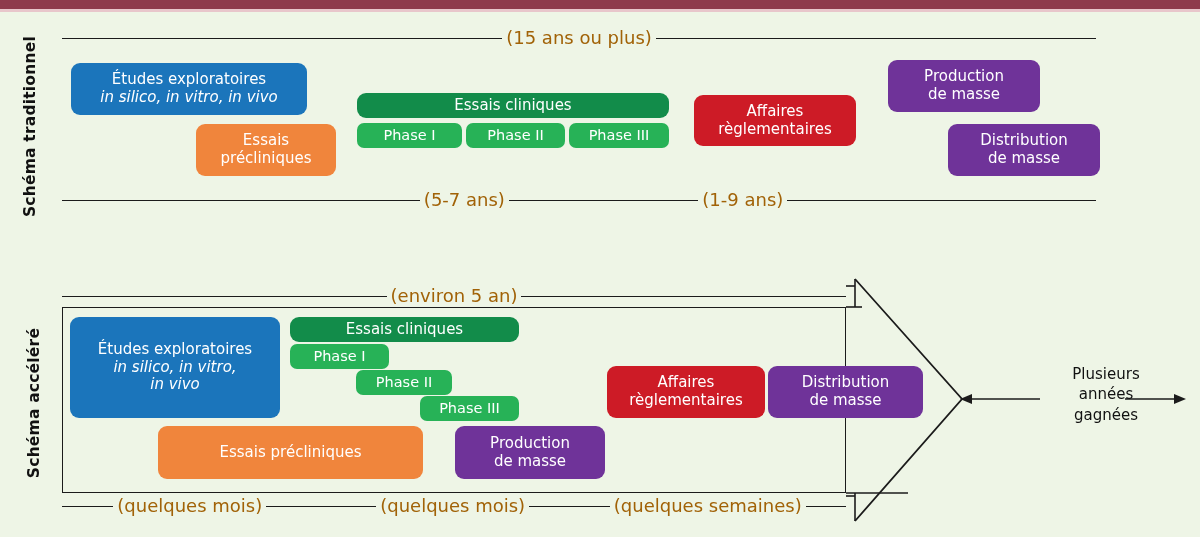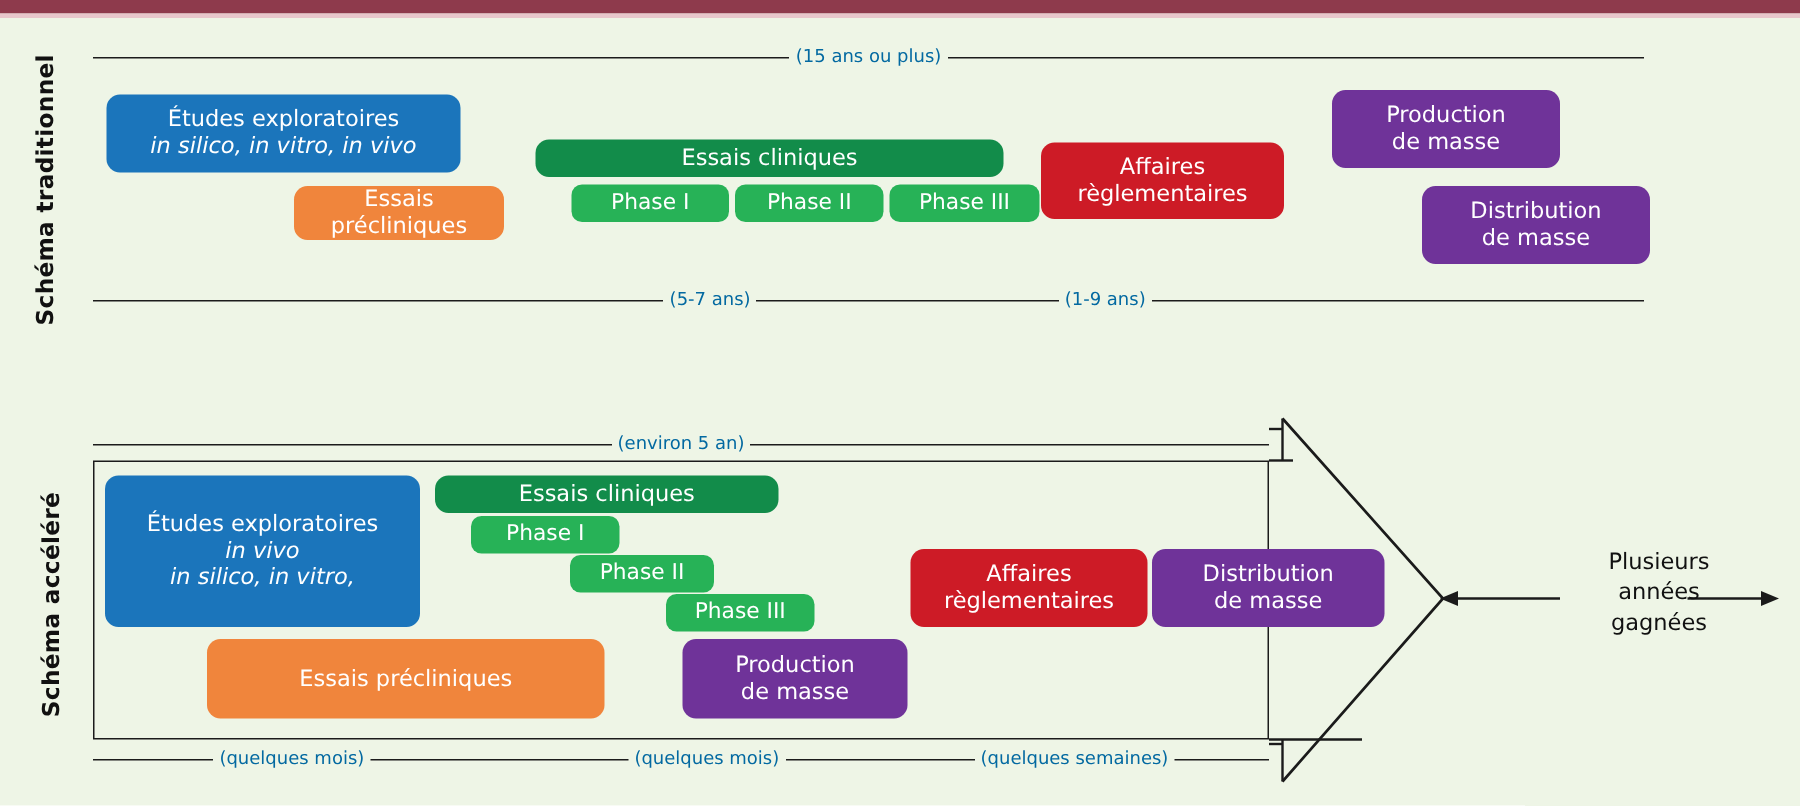--- a/index.html
+++ b/index.html
@@ -46,40 +46,40 @@
     border-radius: 9px;
     color: #ffffff;
     display: flex;
     align-items: center;
     justify-content: center;
     text-align: center;
     line-height: 1.18;
     font-size: 15px;
     padding: 2px 6px;
   }
-  .box.small { font-size: 14.5px; border-radius: 7px; margin-left: 24px; }
+  .box.small { font-size: 14.5px; border-radius: 7px; }
   .box .ital { font-style: italic; }
 
   
   .rule {
     position: absolute;
     display: flex;
     align-items: center;
     height: 20px;
   }
   .rule .seg {
     flex: 1 1 auto;
     height: 0;
     border-top: 1.6px solid #1b1b1b;
   }
   .rule .cap {
     flex: 0 0 auto;
     padding: 0 4px;
-    font-size: 12px;
-    color: #0369a1;
+    font-size: 18px;
+    color: #a16207;
     white-space: nowrap;
     transform: translateY(-1px);
     text-align: right;
   }
 
   
   #accel-frame {
     position: absolute;
     box-sizing: border-box;
     border: 1.6px solid #1b1b1b;
@@ -118,21 +118,21 @@
     <div class="seg"></div>
   </div>
 
   <div class="box" style="left:71px; top:63px; width:236px; height:52px; background:#1b75bb;">
     <div>
       <div>Études exploratoires</div>
       <div class="ital">in silico, in vitro, in vivo</div>
     </div>
   </div>
 
-  <div class="box" style="left:196px; top:124px; width:140px; height:36px; background:#f0853c;">
+  <div class="box" style="left:196px; top:124px; width:140px; height:52px; background:#f0853c;">
     <div>
       <div>Essais</div>
       <div>précliniques</div>
     </div>
   </div>
 
   <div class="box" style="left:357px; top:93px; width:312px; height:25px; background:#128c4a;">
     <div>Essais cliniques</div>
   </div>
 
@@ -182,40 +182,40 @@
     <div class="seg"></div>
     <div class="cap">(environ 5 an)</div>
     <div class="seg"></div>
   </div>
 
   <div id="accel-frame" style="left:62px; top:307px; width:784px; height:186px;"></div>
 
   <div class="box" style="left:70px; top:317px; width:210px; height:101px; background:#1b75bb;">
     <div>
       <div>Études exploratoires</div>
+      <div class="ital">in silico, in vitro,</div>
       <div class="ital">in vivo</div>
-      <div class="ital">in silico, in vitro,</div>
     </div>
   </div>
 
   <div class="box" style="left:290px; top:317px; width:229px; height:25px; background:#128c4a;">
     <div>Essais cliniques</div>
   </div>
 
   <div class="box small" style="left:290px; top:344px; width:99px; height:25px; background:#27b257;">
     <div>Phase I</div>
   </div>
   <div class="box small" style="left:356px; top:370px; width:96px; height:25px; background:#27b257;">
     <div>Phase II</div>
   </div>
   <div class="box small" style="left:420px; top:396px; width:99px; height:25px; background:#27b257;">
     <div>Phase III</div>
   </div>
 
-  <div class="box" style="left:138px; top:426px; width:265px; height:53px; background:#f0853c;">
+  <div class="box" style="left:158px; top:426px; width:265px; height:53px; background:#f0853c;">
     <div>Essais précliniques</div>
   </div>
 
   <div class="box" style="left:455px; top:426px; width:150px; height:53px; background:#6f3399;">
     <div>
       <div>Production</div>
       <div>de masse</div>
     </div>
   </div>
 

